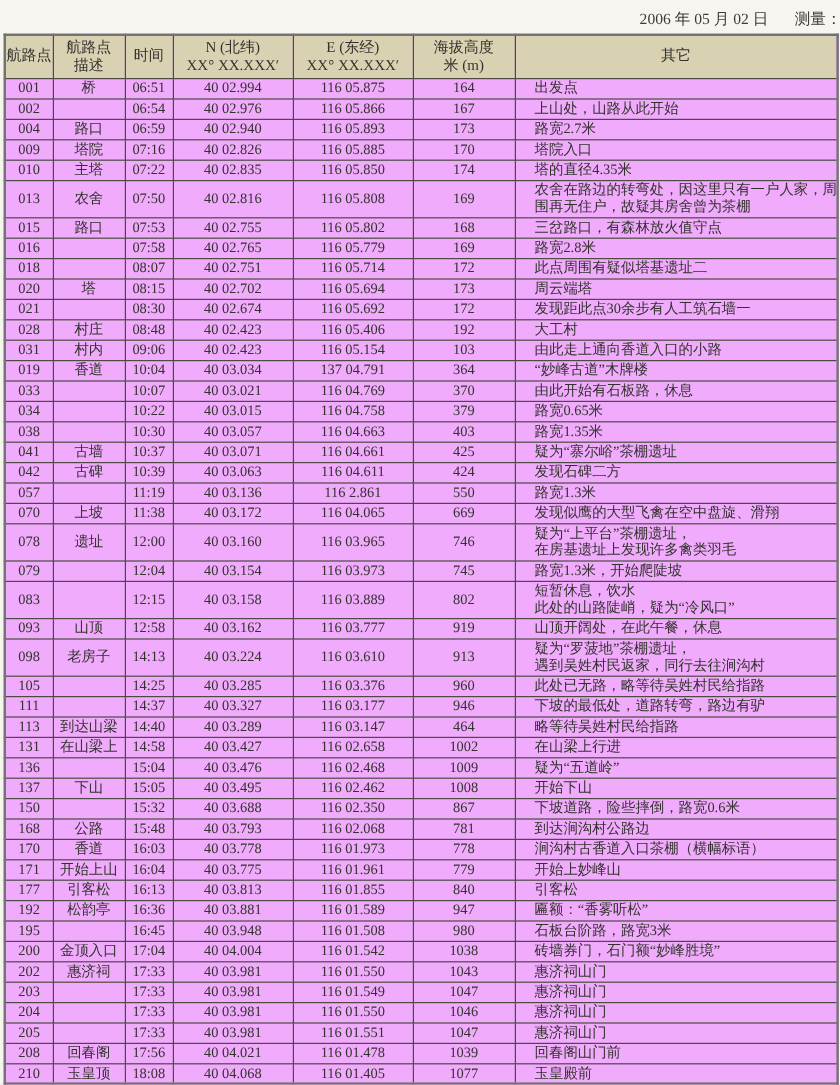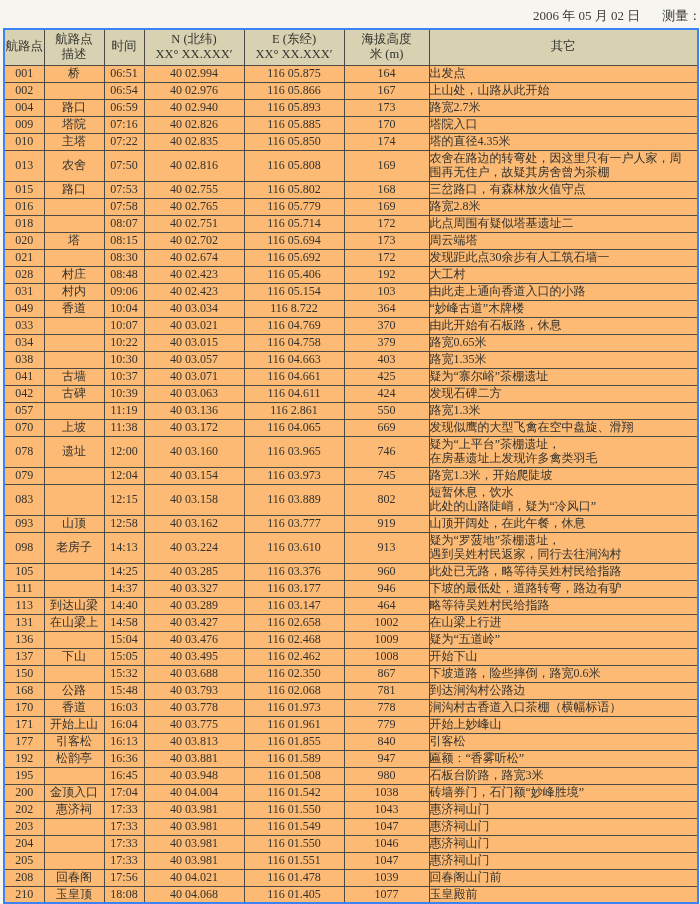--- a/index.html
+++ b/index.html
@@ -16,43 +16,43 @@
     white-space:nowrap;
     font-size:13px;
     color:#3a3a36;
   }
   .topline .gap{display:inline-block;width:22px;}
   .scan-table{
     position:absolute;left:3px;top:28px;
     width:694px;
     border-collapse:collapse;
     table-layout:fixed;
-    background:#fdba74;
-    border:2px solid #3b82f6;
+    background:#f0abfc;
+    border:2px solid #737373;
   }
   .scan-table th,.scan-table td{
     border:1px solid #4c4a42;
     padding:0;
     overflow:hidden;
     font-weight:normal;
   }
   thead tr{height:36px;}
   thead th{
     background:#d9d2b2;
     font-size:12.5px;
     text-align:center;
     line-height:1.25;
   }
   tbody tr.single{height:17px;}
   tbody tr.tall{height:31px;padding-left:19px;}
   td{font-size:12px;line-height:1.05;}
   .c-no,.c-time,.c-lat,.c-lon,.c-alt{text-align:center;}
   .c-desc{text-align:center;font-size:12px;}
   .c-note{text-align:left;padding-left:4px;}
-  .note-line{white-space:nowrap;line-height:13.5px;}
+  .note-line{white-space:nowrap;line-height:13.5px;margin-left:16px;}
   .hdr-line{white-space:nowrap;}
 </style>
 </head>
 <body>
 
 <div class="topline">
   <span>2006 年 05 月 02 日</span><span class="gap"></span><span>测量：邢 鹏</span>
 </div>
 
 <table class="scan-table">
@@ -233,25 +233,25 @@
     <td class="c-desc">村内</td>
     <td class="c-time">09:06</td>
     <td class="c-lat">40 02.423</td>
     <td class="c-lon">116 05.154</td>
     <td class="c-alt">103</td>
     <td class="c-note">
           <div class="note-line">由此走上通向香道入口的小路</div>
         </td>
   </tr>
       <tr class="single">
-    <td class="c-no">049</td>
+    <td class="c-no">019</td>
     <td class="c-desc">香道</td>
     <td class="c-time">10:04</td>
     <td class="c-lat">40 03.034</td>
-    <td class="c-lon">116 8.722</td>
+    <td class="c-lon">137 04.791</td>
     <td class="c-alt">364</td>
     <td class="c-note">
           <div class="note-line">“妙峰古道”木牌楼</div>
         </td>
   </tr>
       <tr class="single">
     <td class="c-no">033</td>
     <td class="c-desc"></td>
     <td class="c-time">10:07</td>
     <td class="c-lat">40 03.021</td>

